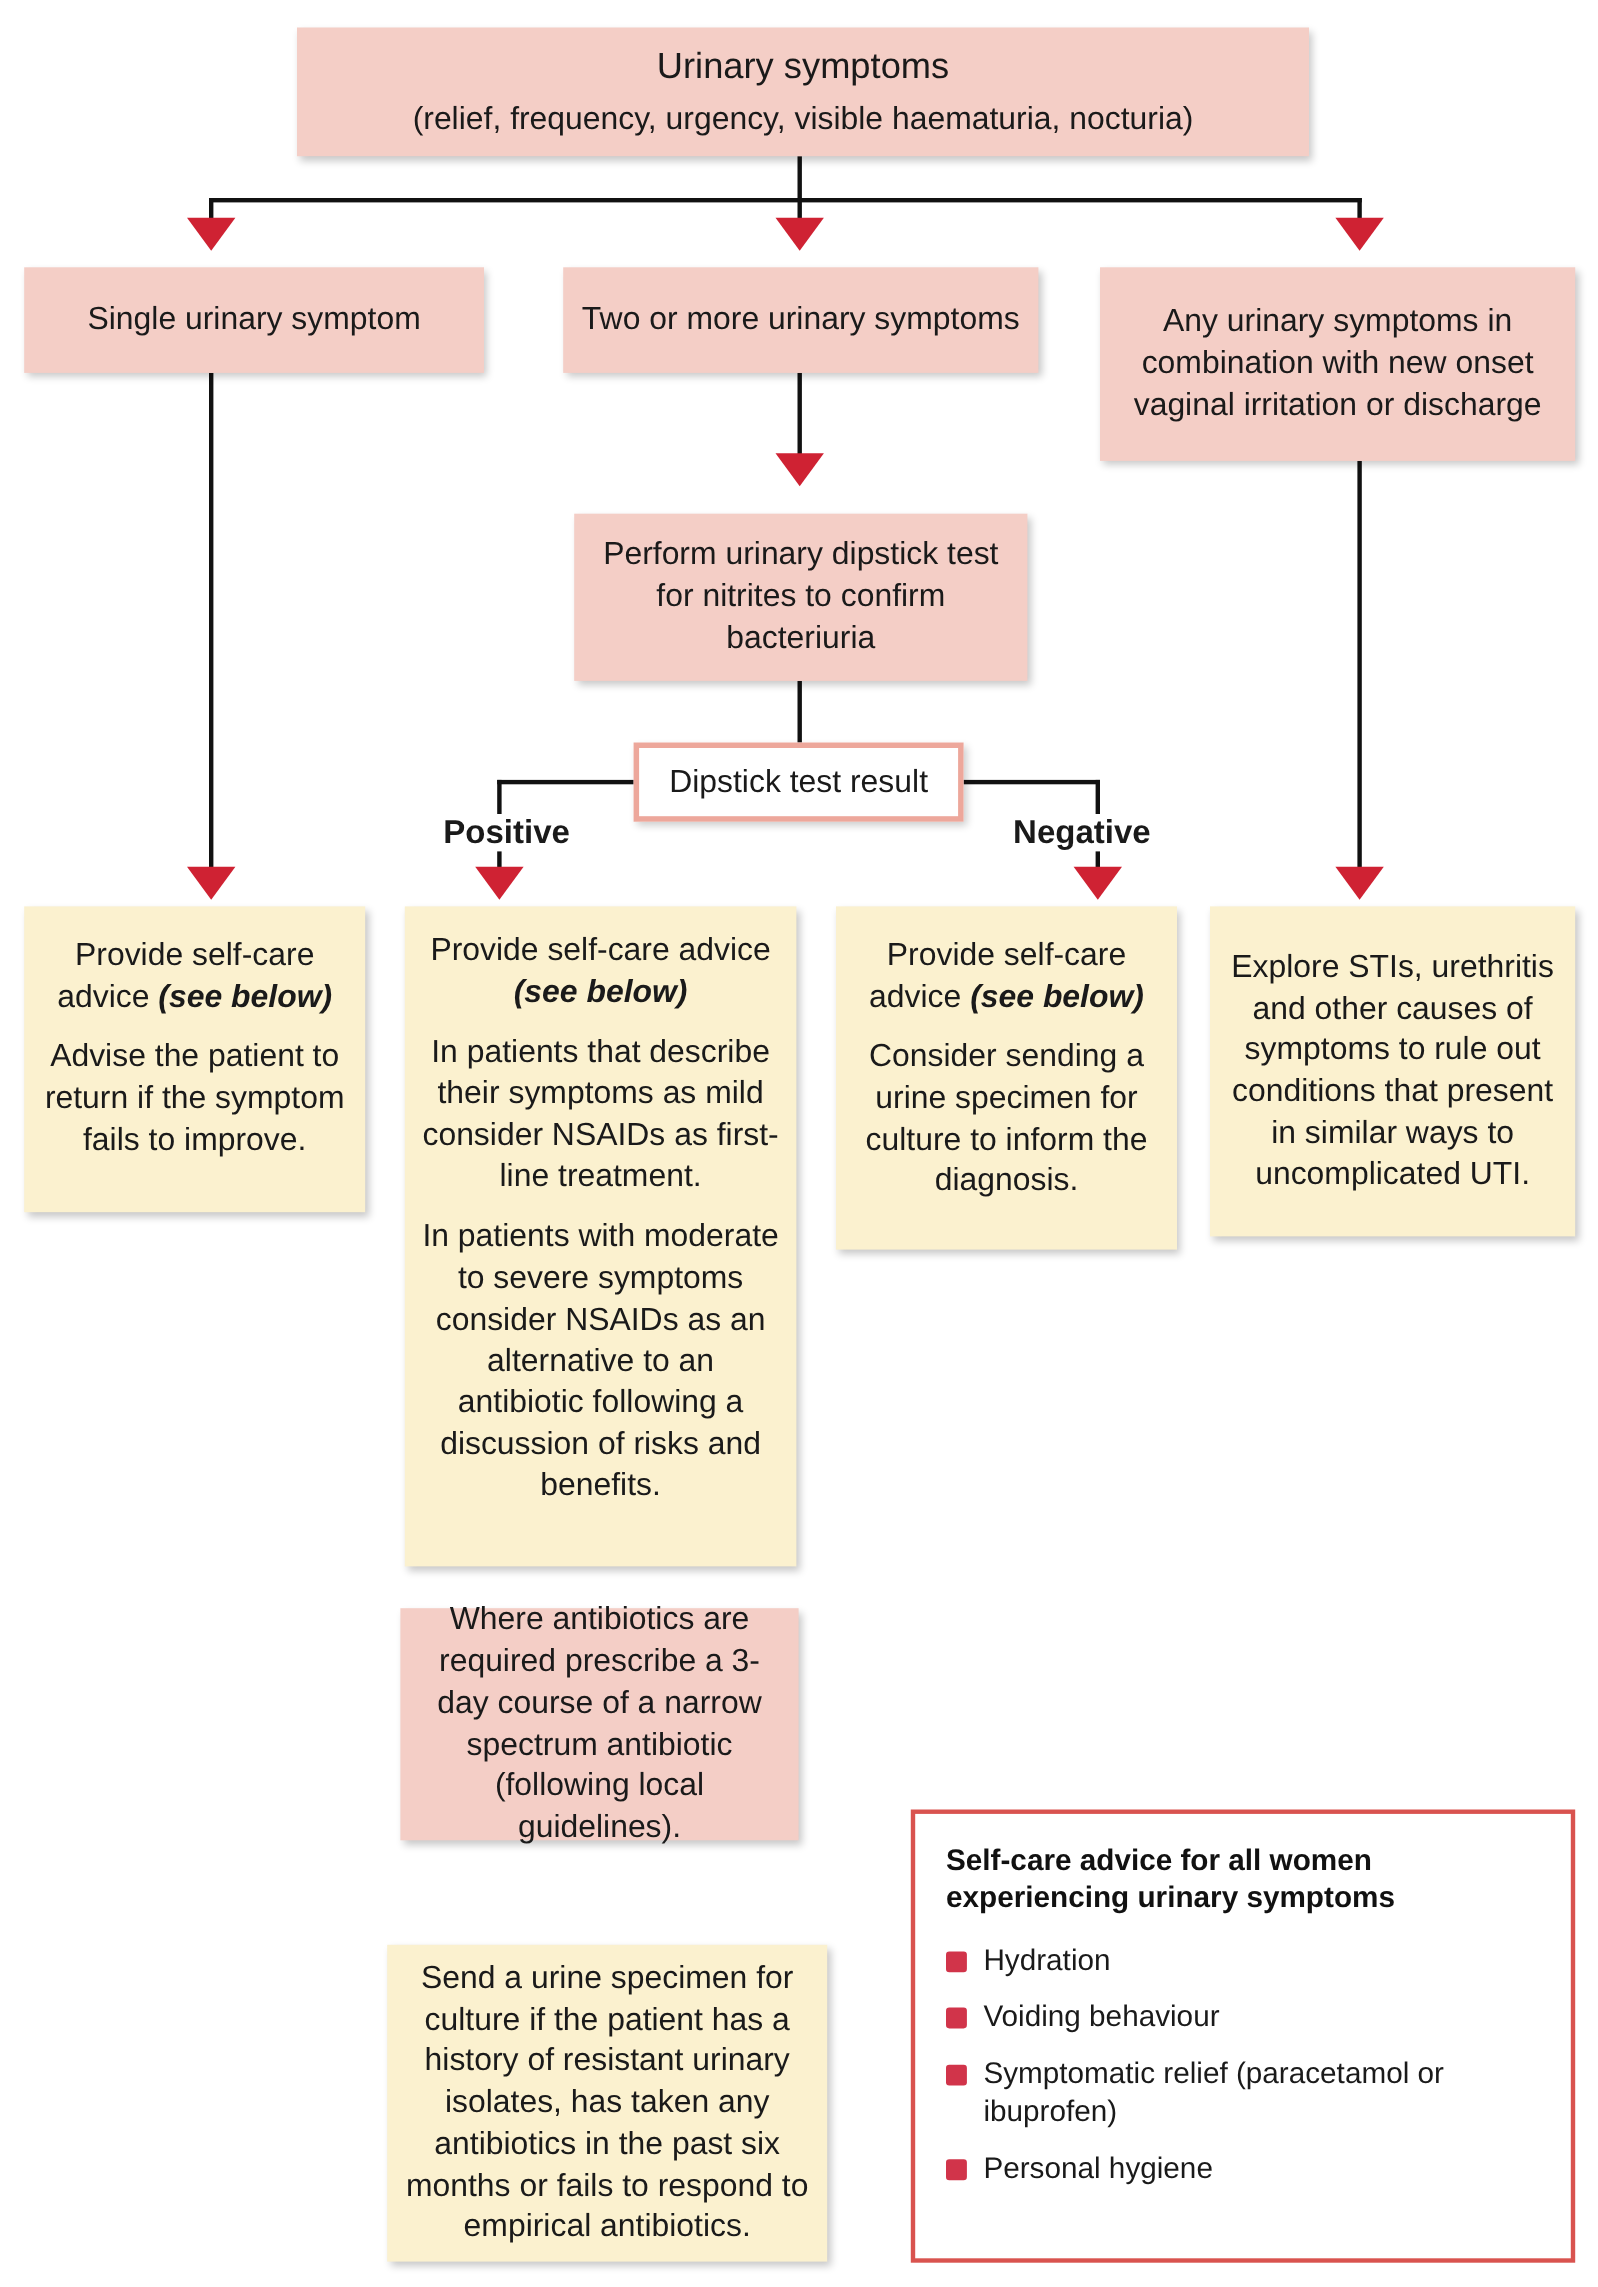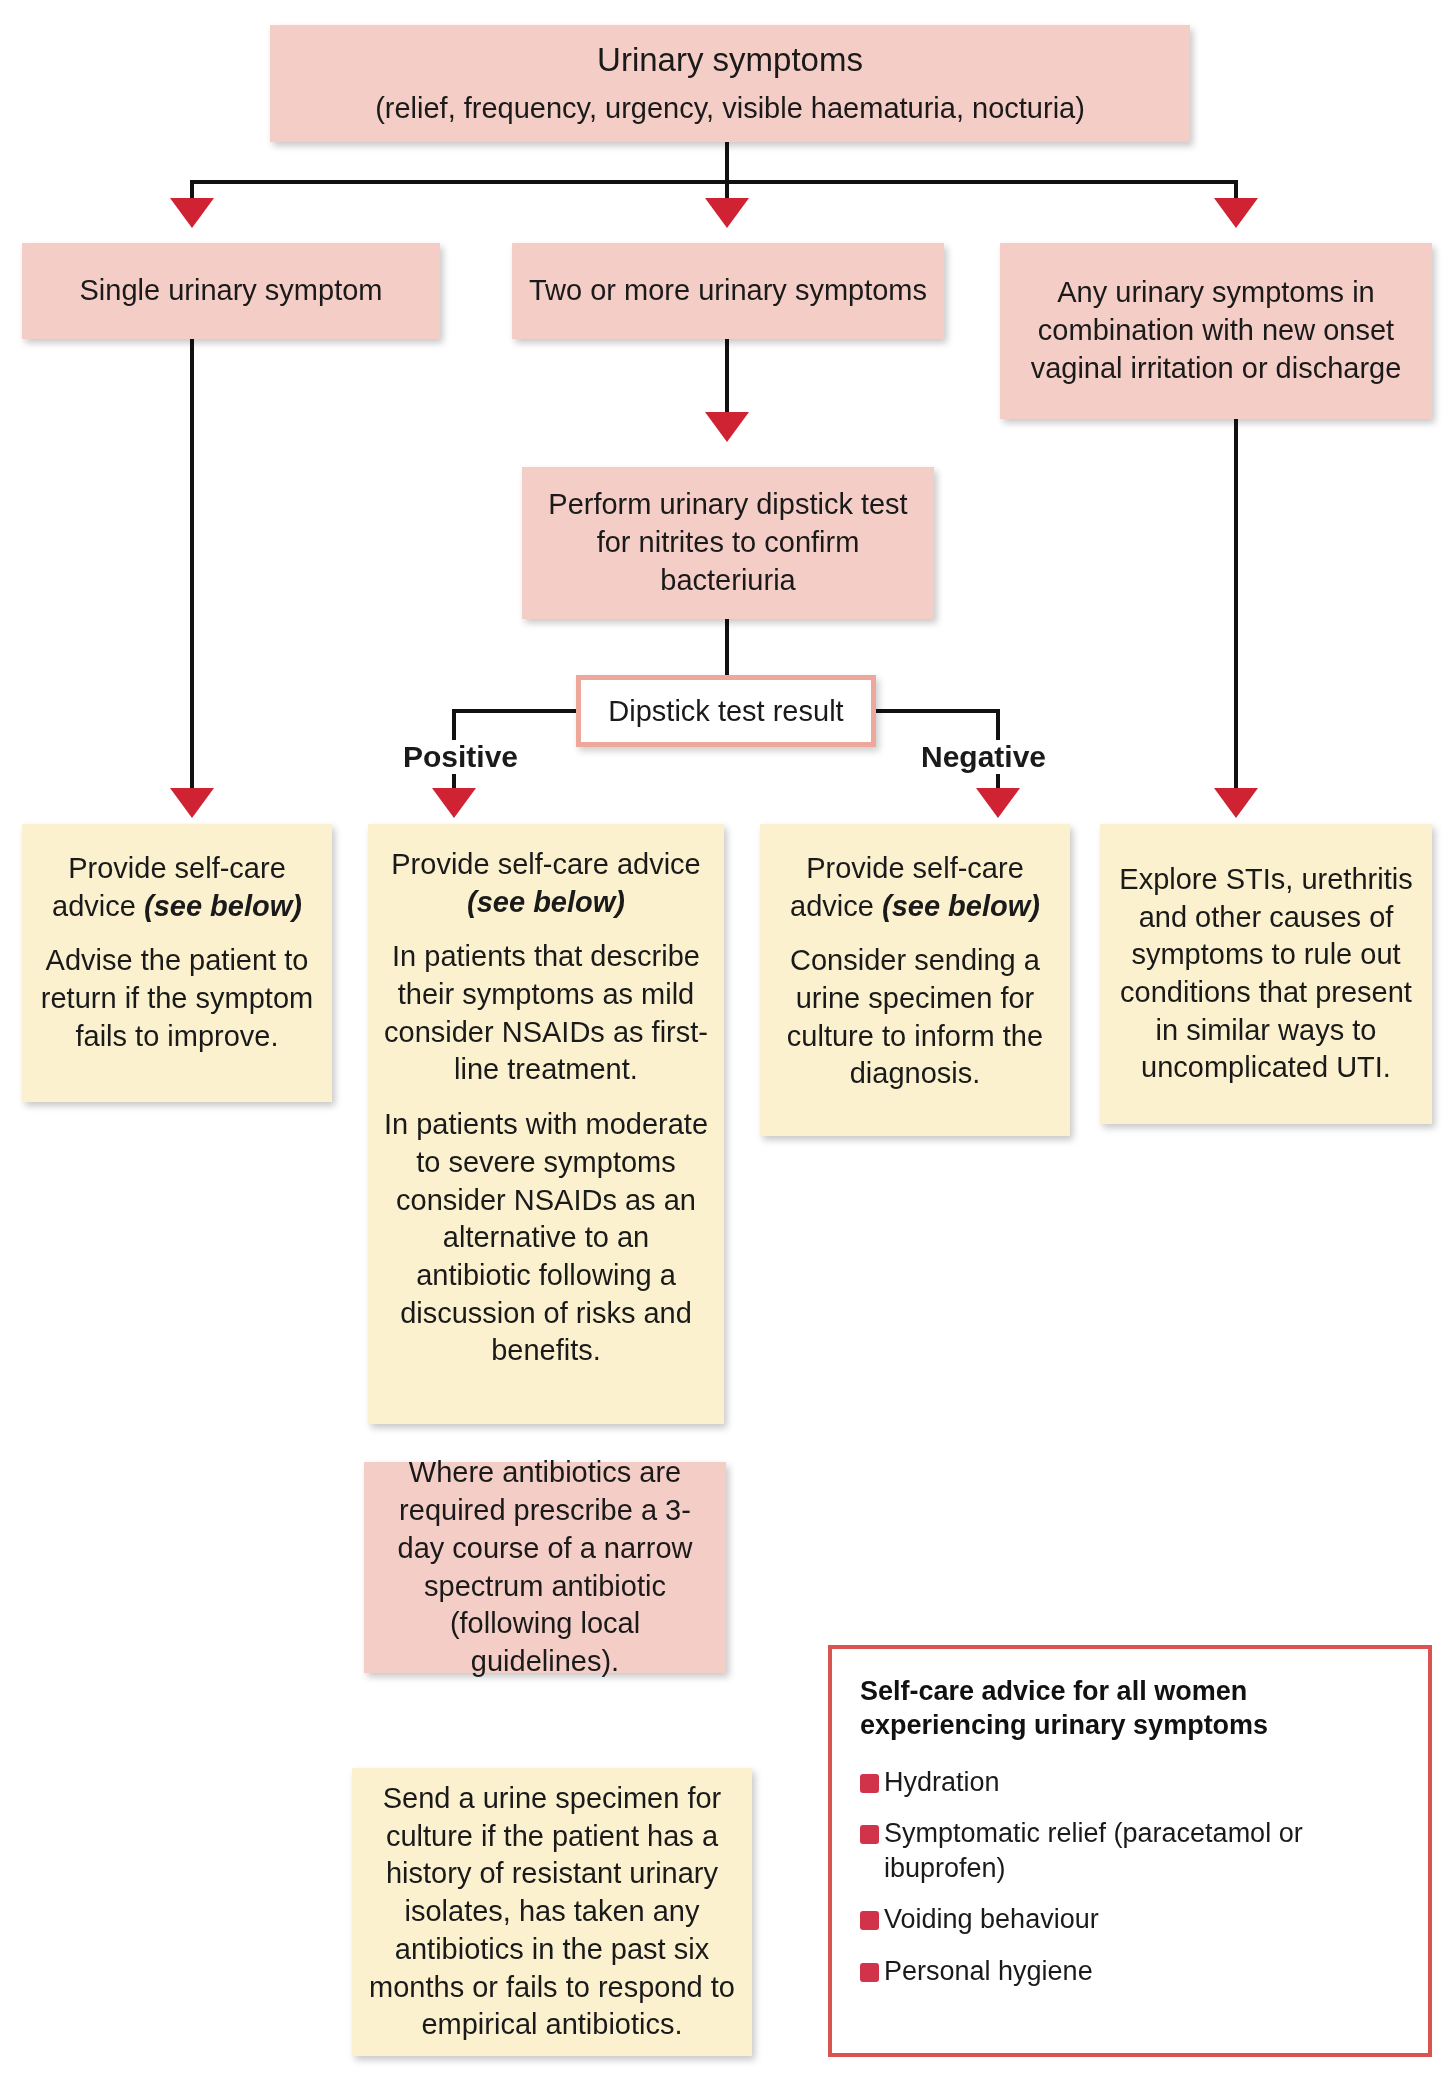--- a/index.html
+++ b/index.html
@@ -77,21 +77,21 @@
   #legend h3{
     margin:0 0 22px 0;
     font-size:27px;
     font-weight:bold;
     line-height:1.25;
     color:#111;
   }
   #legend ul{list-style:none;margin:0;padding:0;}
   #legend li{
     position:relative;
-    padding-left:24px;
+    padding-left:34px;
     font-size:27px;
     line-height:1.28;
     margin-bottom:17px;
   }
   #legend li:last-child{margin-bottom:0;}
   .bullet{
     position:absolute;left:0;top:9px;
     width:19px;height:19px;border-radius:3px;background:#d1344a;
   }
 </style>
@@ -183,19 +183,19 @@
   </div>
 
   <div class="node cream" style="left:352px;top:1768px;width:400px;height:288px;padding:18px 16px;">
     <p style="font-size:29px;">Send a urine specimen for culture if the patient has a history of resistant urinary isolates, has taken any antibiotics in the past six months or fails to respond to empirical antibiotics.</p>
   </div>
 
   <div id="legend" style="left:828px;top:1645px;width:604px;height:412px;">
     <h3>Self-care advice for all women experiencing urinary symptoms</h3>
     <ul>
       <li><span class="bullet"></span><span>Hydration</span></li>
+      <li><span class="bullet"></span><span>Voiding behaviour</span></li>
       <li><span class="bullet"></span><span>Symptomatic relief (paracetamol or ibuprofen)</span></li>
-      <li><span class="bullet"></span><span>Voiding behaviour</span></li>
       <li><span class="bullet"></span><span>Personal hygiene</span></li>
     </ul>
   </div>
 
 </div>
 
 </body></html>

